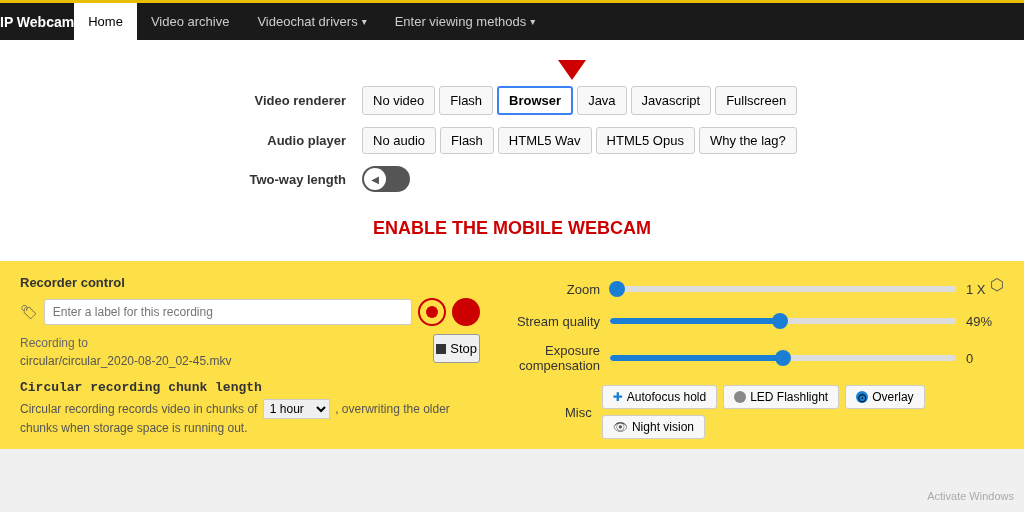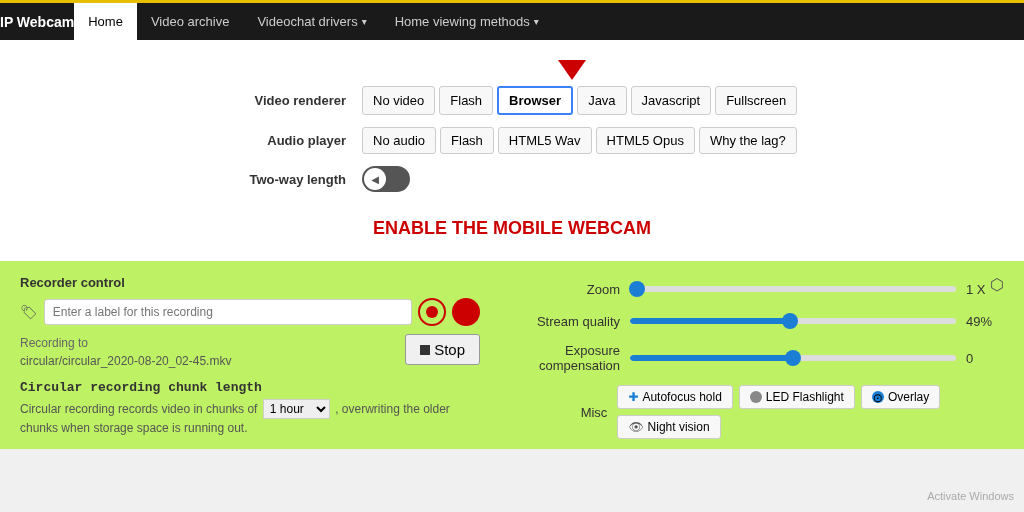--- a/index.html
+++ b/index.html
@@ -140,22 +140,21 @@
       text-transform: uppercase;
       font-variant: small-caps;
       padding: 12px 20px 10px;
       line-height: 1.4;
     }
 
     
     .bottom-section {
       display: flex;
       padding: 14px 20px 10px 20px;
-      gap: 20px;
-      background: #bef264;
+      background: #fde047;
     }
 
     
     .left-panel {
       flex: 1;
       max-width: 460px;
     }
     .panel-title {
       font-weight: bold;
       font-size: 13px;
@@ -214,26 +213,26 @@
     }
     .recording-path {
       font-size: 12px;
       color: #555;
       line-height: 1.5;
     }
     .recording-path .recording-to {
       color: #666;
     }
     .btn-stop {
-      padding: 6px 14px;
+      padding: 6px 2px;
       background: #f0f0f0;
       border: 1px solid #999;
       border-radius: 3px;
       cursor: pointer;
-      font-size: 15px;
+      font-size: 13px;
       display: flex;
       align-items: center;
       gap: 4px;
       white-space: nowrap;
     }
     .stop-icon {
       width: 10px;
       height: 10px;
       background: #333;
       display: inline-block;
@@ -392,21 +391,21 @@
       <span>Home</span>
     </div>
     <div class="nav-item">
       <span>Video archive</span>
     </div>
     <div class="nav-item">
       <span>Videochat drivers</span>
       <span class="caret">▾</span>
     </div>
     <div class="nav-item">
-      <span>Home viewing methods</span>
+      <span>Enter viewing methods</span>
       <span class="caret">▾</span>
     </div>
   </div>
 </nav>
 
 <div class="main-content">
 
   <div class="top-section">
 
     <div class="arrow-indicator">

